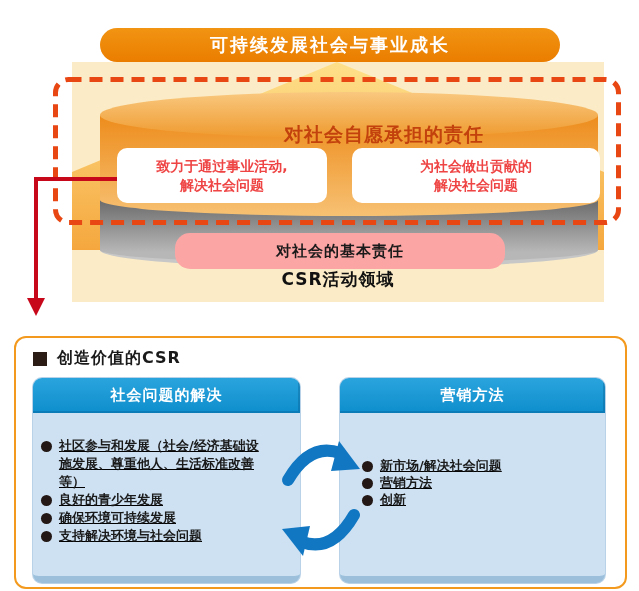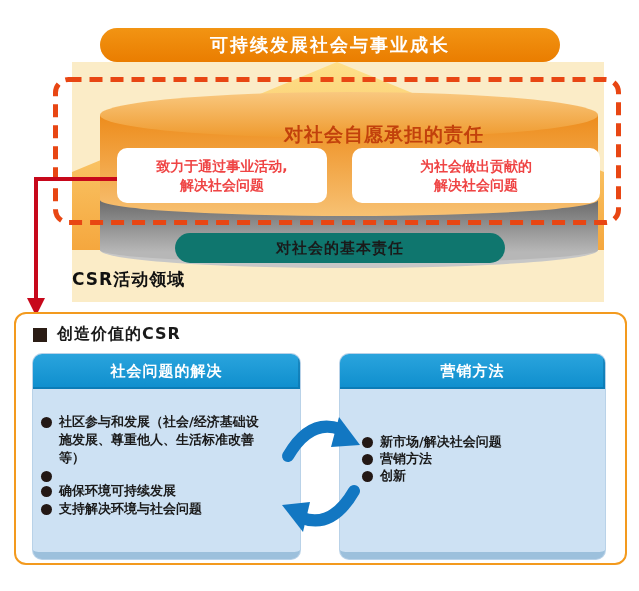--- a/index.html
+++ b/index.html
@@ -24,52 +24,52 @@
     color:#c2410c;font-weight:bold;font-size:19px;letter-spacing:1px;z-index:3;
   }
   .white-card{
     background:#fff;border-radius:10px;z-index:3;
     display:flex;flex-direction:column;align-items:center;justify-content:center;
     color:#ef4444;font-weight:bold;font-size:14px;line-height:19px;text-align:center;
   }
   .card-left{left:117px;top:148px;width:210px;height:55px;}
   .card-right{left:352px;top:148px;width:248px;height:55px;}
   .base-pill{
-    left:175px;top:233px;width:330px;height:30px;border-radius:15px;background:#0f766e;
+    left:175px;top:233px;width:330px;height:36px;border-radius:15px;background:#fca5a5;
     color:#1a1a1a;font-weight:bold;font-size:15px;letter-spacing:1px;
     display:flex;align-items:center;justify-content:center;z-index:3;
   }
   .area-label{
-    left:72px;top:268px;width:532px;text-align:left;
+    left:72px;top:268px;width:532px;text-align:center;
     color:#111;font-weight:bold;font-size:17px;letter-spacing:1px;z-index:3;
   }
   
   .bottom-panel{
-    left:14px;top:312px;width:609px;height:249px;background:#fff;
+    left:14px;top:336px;width:609px;height:249px;background:#fff;
     border:2px solid #f39a1e;border-radius:12px;z-index:2;
   }
   .panel-heading{position:absolute;left:17px;top:10px;display:flex;align-items:center;gap:10px;}
   .sq{width:14px;height:14px;background:#2b1d15;display:inline-block;}
   .panel-heading-text{font-size:16px;font-weight:bold;color:#1a1a1a;letter-spacing:1px;}
   .col{
     position:absolute;top:40px;width:267px;height:198px;border-radius:9px;overflow:hidden;
     background:#cde1f3;border-bottom:7px solid #9cc0dc;box-shadow:0 0 0 1px #b9d2e8;
   }
   .col-left{left:17px;}
   .col-right{left:324px;width:265px;}
   .col-header{
     height:35px;background:linear-gradient(180deg,#2aa4dd,#0e8ecd);
     box-shadow:inset -2px -2px 0 rgba(6,90,140,.35);
     color:#fff;font-weight:bold;font-size:15px;letter-spacing:1px;
     display:flex;align-items:center;justify-content:center;
   }
   .col-list{list-style:none;margin:0;}
   .col-left .col-list{padding:24px 6px 0 8px;}
   .col-right .col-list{padding:44px 6px 0 22px;}
-  .col-list li{display:flex;align-items:flex-start;line-height:18px;}
+  .col-list li{display:flex;align-items:flex-start;line-height:18px;text-decoration:underline;}
   .col-right .col-list li{line-height:17px;}
   .dot{flex:none;width:11px;height:11px;border-radius:50%;background:#231815;margin:4px 7px 0 0;}
   .li-text{font-size:13px;font-weight:bold;color:#1a1a1a;}
   .col-left .li-text{width:200px;}
   .cycle{position:absolute;left:0;top:0;width:609px;height:249px;pointer-events:none;}
 </style>
 </head>
 <body>
 
 <div class="stage">
@@ -140,20 +140,21 @@
       <div class="col-header">
         <span>社会问题的解决</span>
       </div>
       <ul class="col-list">
         <li>
           <span class="dot"></span>
           <span class="li-text">社区参与和发展（社会/经济基础设施发展、尊重他人、生活标准改善等）</span>
         </li>
         <li>
           <span class="dot"></span>
+          <span class="li-text">良好的青少年发展</span>
         </li>
         <li>
           <span class="dot"></span>
           <span class="li-text">确保环境可持续发展</span>
         </li>
         <li>
           <span class="dot"></span>
           <span class="li-text">支持解决环境与社会问题</span>
         </li>
       </ul>

